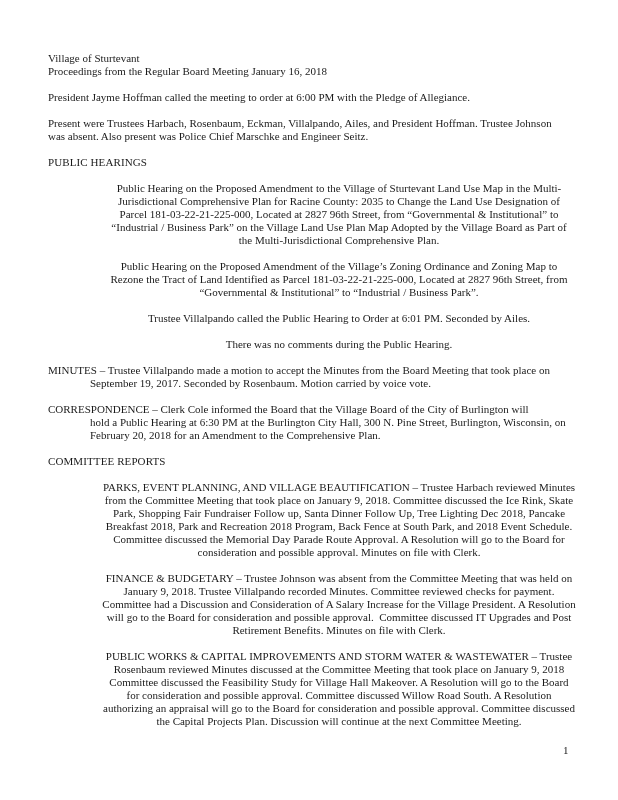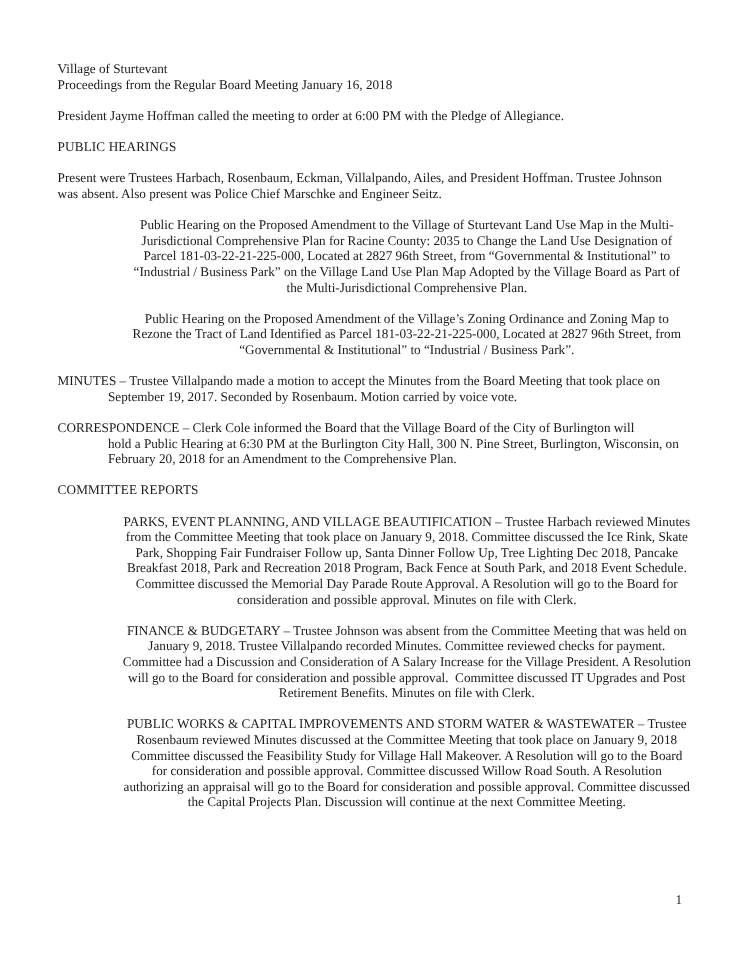--- a/index.html
+++ b/index.html
@@ -49,36 +49,38 @@
 </head>
 <body>
 
 <div class="doc">
 
   <p class="para">Village of Sturtevant
 Proceedings from the Regular Board Meeting January 16, 2018</p>
 
   <p class="para">President Jayme Hoffman called the meeting to order at 6:00 PM with the Pledge of Allegiance.</p>
 
-  <p class="para heading">PUBLIC HEARINGS</p>
-
   <p class="para">Present were Trustees Harbach, Rosenbaum, Eckman, Villalpando, Ailes, and President Hoffman. Trustee Johnson
 was absent. Also present was Police Chief Marschke and Engineer Seitz.</p>
+
+  <p class="para heading">PUBLIC HEARINGS</p>
 
   <p class="para indent1">Public Hearing on the Proposed Amendment to the Village of Sturtevant Land Use Map in the Multi-
 Jurisdictional Comprehensive Plan for Racine County: 2035 to Change the Land Use Designation of
 Parcel 181-03-22-21-225-000, Located at 2827 96th Street, from “Governmental &amp; Institutional” to
 “Industrial / Business Park” on the Village Land Use Plan Map Adopted by the Village Board as Part of
 the Multi-Jurisdictional Comprehensive Plan.</p>
 
   <p class="para indent1">Public Hearing on the Proposed Amendment of the Village’s Zoning Ordinance and Zoning Map to
 Rezone the Tract of Land Identified as Parcel 181-03-22-21-225-000, Located at 2827 96th Street, from
 “Governmental &amp; Institutional” to “Industrial / Business Park”.</p>
 
+  <p class="para indent1">Trustee Villalpando called the Public Hearing to Order at 6:01 PM. Seconded by Ailes.</p>
 
+  <p class="para indent1">There was no comments during the Public Hearing.</p>
 
   <p class="para hanging">MINUTES – Trustee Villalpando made a motion to accept the Minutes from the Board Meeting that took place on
 September 19, 2017. Seconded by Rosenbaum. Motion carried by voice vote.</p>
 
   <p class="para hanging">CORRESPONDENCE – Clerk Cole informed the Board that the Village Board of the City of Burlington will
 hold a Public Hearing at 6:30 PM at the Burlington City Hall, 300 N. Pine Street, Burlington, Wisconsin, on
 February 20, 2018 for an Amendment to the Comprehensive Plan.</p>
 
   <p class="para heading">COMMITTEE REPORTS</p>
 

